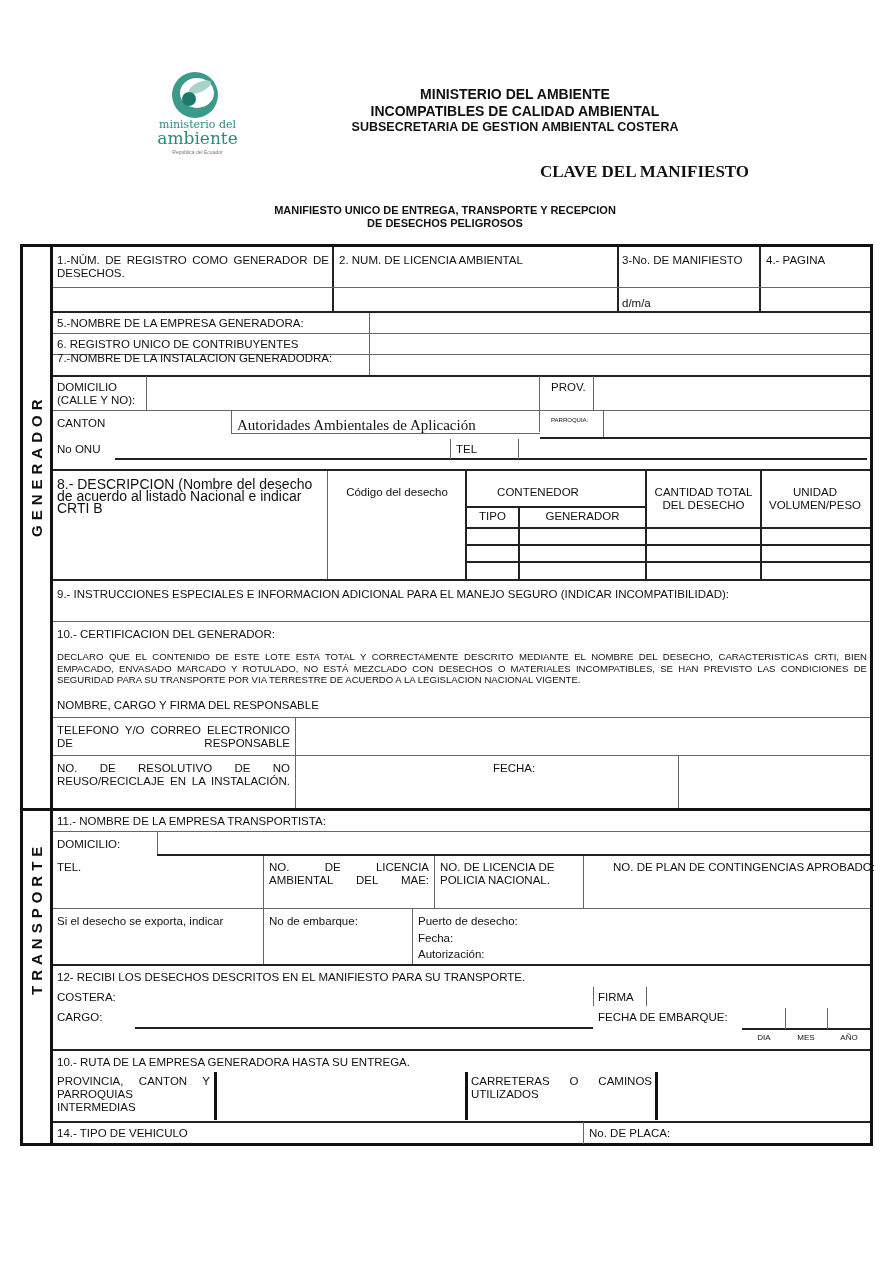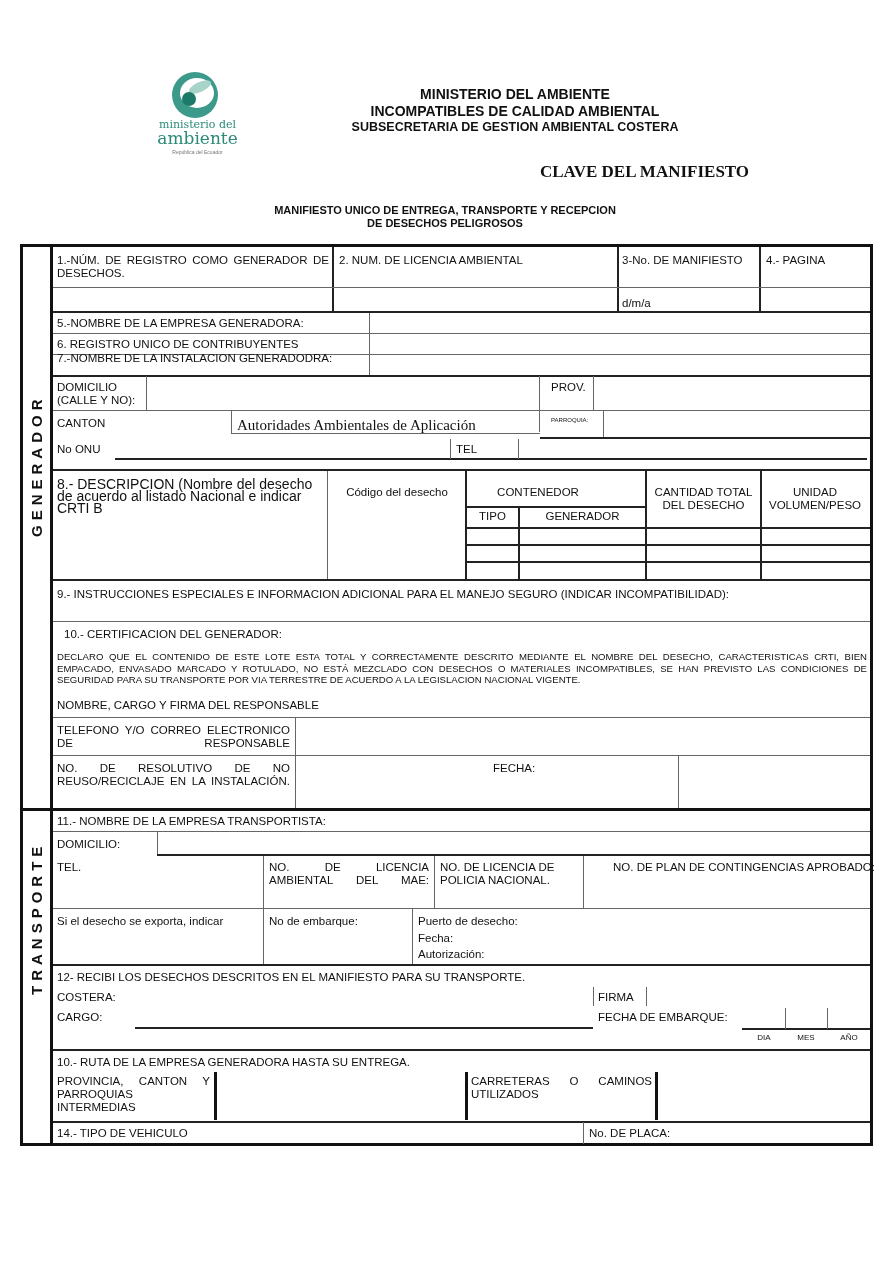--- a/index.html
+++ b/index.html
@@ -157,21 +157,21 @@
 <div class="abs" style="left:467px;top:563px;width:50px;height:15px"></div>
 <div class="abs" style="left:520px;top:563px;width:124px;height:15px"></div>
 <div class="abs" style="left:648px;top:563px;width:111px;height:15px"></div>
 <div class="abs" style="left:763px;top:563px;width:106px;height:15px"></div>
 <div class="hl b" style="left:53px;top:579px;width:817px"></div>
 
 <div class="t" style="left:57px;top:588px">9.- INSTRUCCIONES ESPECIALES E INFORMACION ADICIONAL PARA EL MANEJO SEGURO (INDICAR INCOMPATIBILIDAD):</div>
 <div class="abs" style="left:55px;top:602px;width:814px;height:18px"></div>
 <div class="hl" style="left:53px;top:621px;width:817px"></div>
 
-<div class="t" style="left:64px;top:628px">10.- CERTIFICACION DEL GENERADOR:</div>
+<div class="t" style="left:57px;top:628px">10.- CERTIFICACION DEL GENERADOR:</div>
 <div class="t" style="left:57px;top:651px;width:810px;font-size:9.6px;line-height:11.5px;text-align:justify">DECLARO QUE EL CONTENIDO DE ESTE LOTE ESTA TOTAL Y CORRECTAMENTE DESCRITO MEDIANTE EL NOMBRE DEL DESECHO, CARACTERISTICAS CRTI, BIEN EMPACADO, ENVASADO MARCADO Y ROTULADO, NO ESTÁ MEZCLADO CON DESECHOS O MATERIALES INCOMPATIBLES, SE HAN PREVISTO LAS CONDICIONES DE SEGURIDAD PARA SU TRANSPORTE POR VIA TERRESTRE DE ACUERDO A LA LEGISLACION NACIONAL VIGENTE.</div>
 <div class="t" style="left:57px;top:699px">NOMBRE, CARGO Y FIRMA DEL RESPONSABLE</div>
 <div class="hl" style="left:53px;top:717px;width:817px"></div>
 
 <div class="t just" style="left:57px;top:724px;width:233px">TELEFONO Y/O CORREO ELECTRONICO DE RESPONSABLE</div>
 <div class="vl" style="left:295px;top:718px;height:90px"></div>
 <div class="abs" style="left:297px;top:720px;width:572px;height:34px"></div>
 <div class="hl" style="left:53px;top:755px;width:817px"></div>
 <div class="t just" style="left:57px;top:762px;width:233px">NO. DE RESOLUTIVO DE NO REUSO/RECICLAJE EN LA INSTALACIÓN.</div>
 <div class="abs" style="left:297px;top:757px;width:380px;height:50px"></div>

